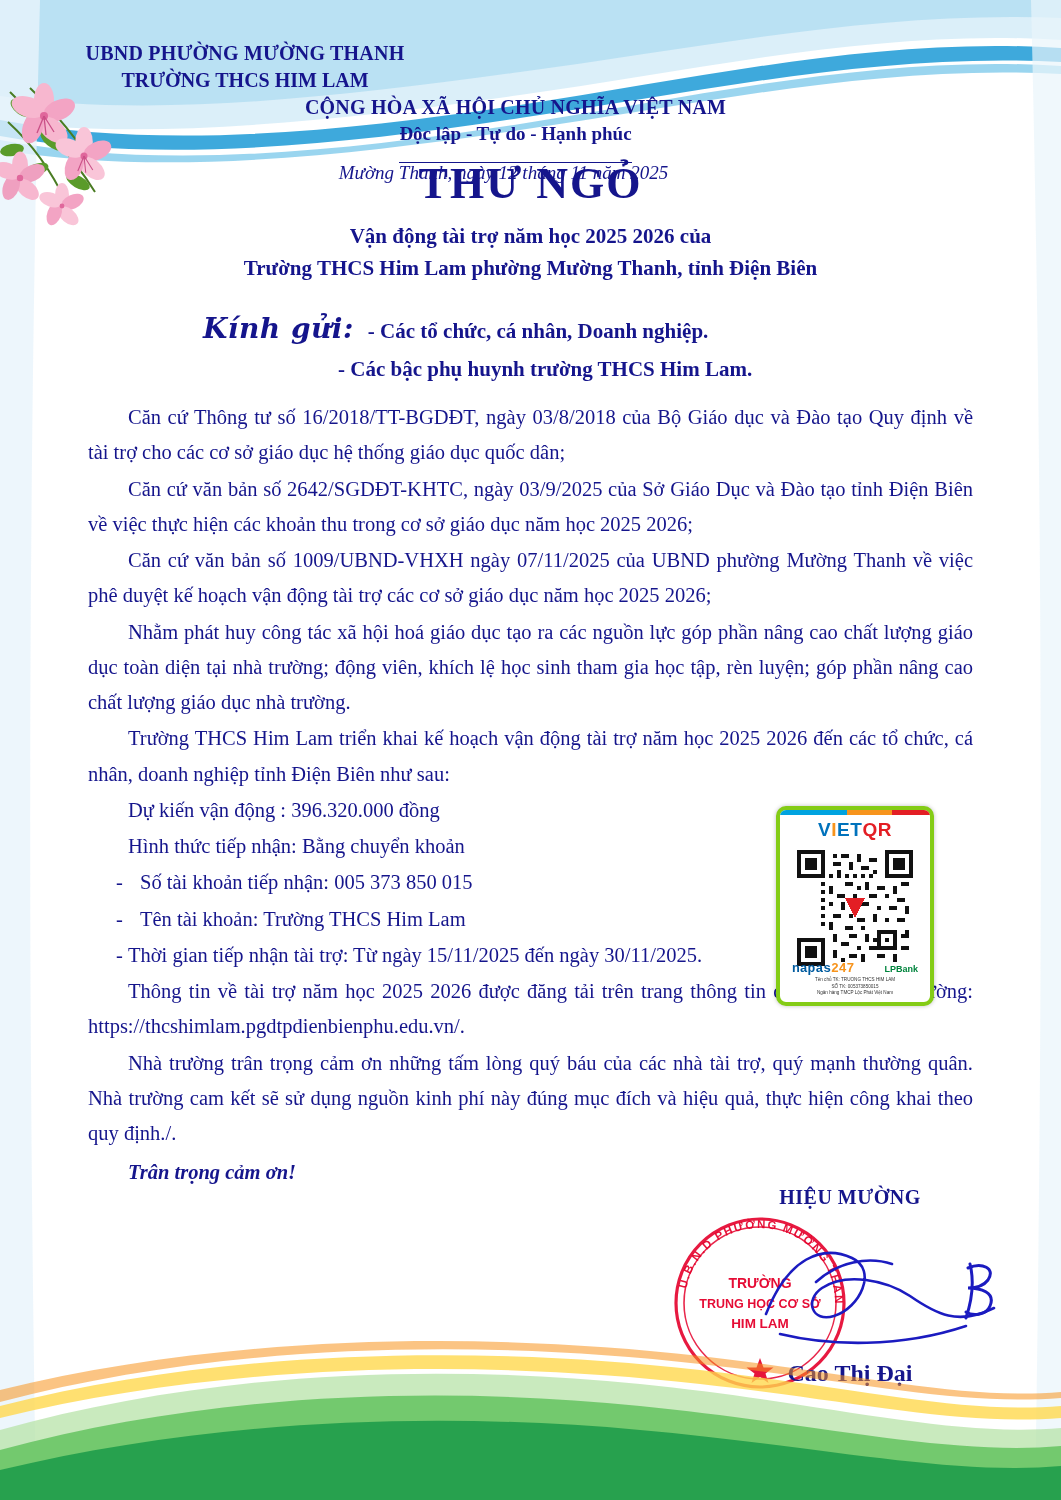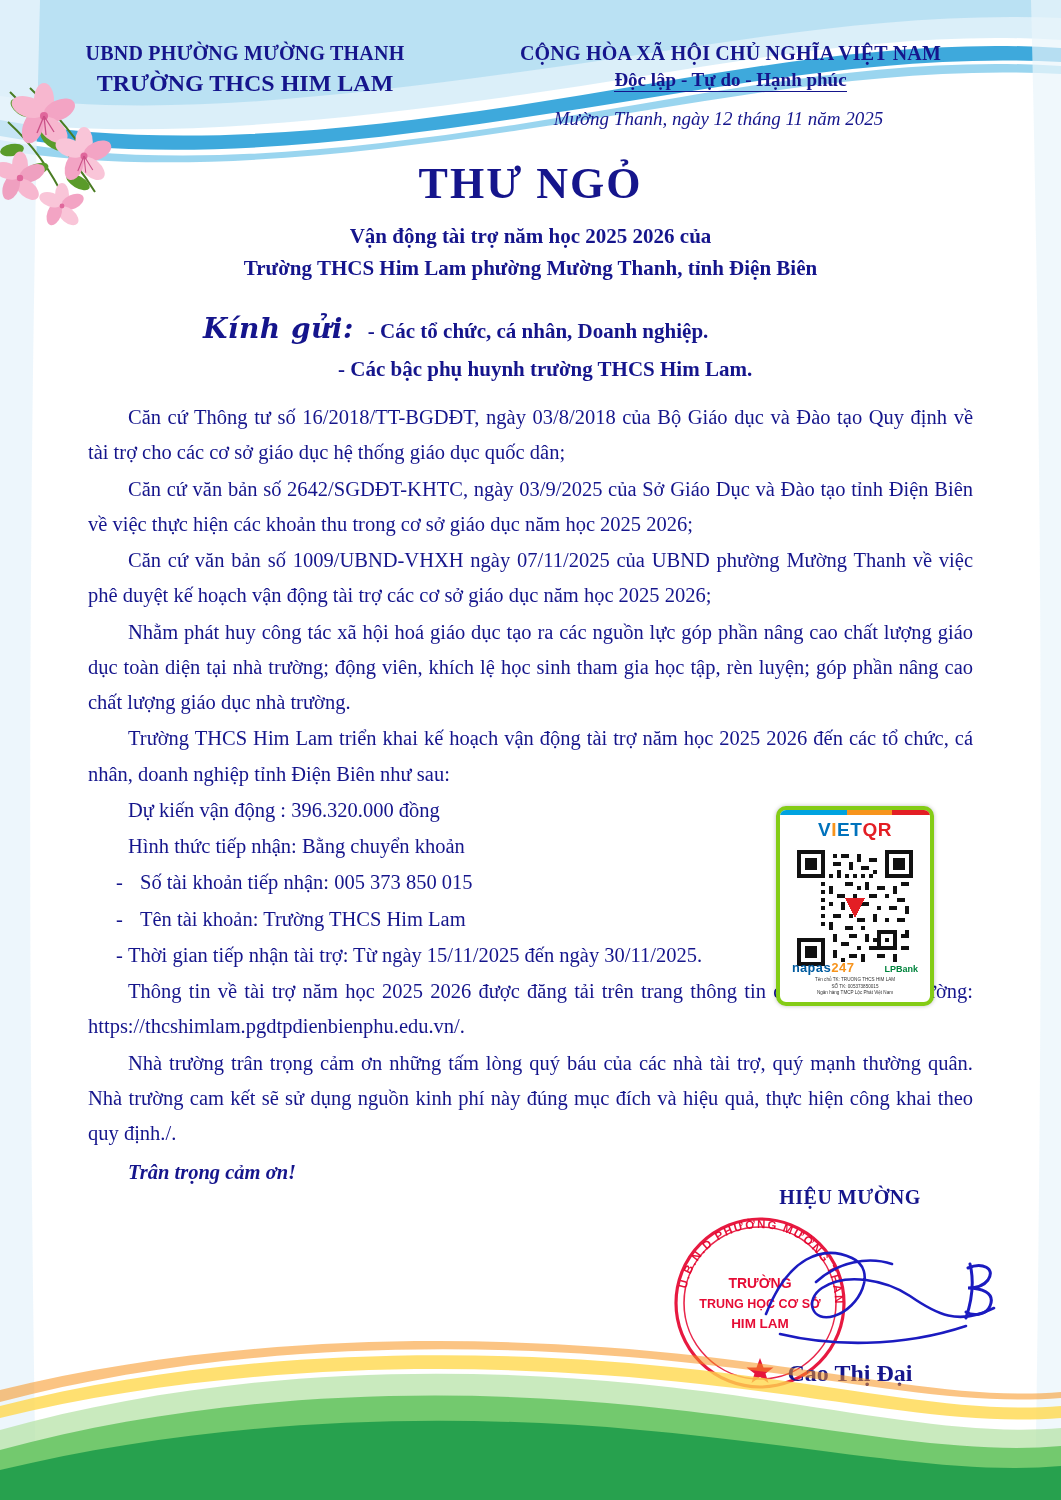--- a/index.html
+++ b/index.html
@@ -35,20 +35,21 @@
     top: 0; right: 0; width: 60px; height: 1500px;
   }
 
   
   .header {
     position: absolute;
     top: 40px;
     left: 0;
     width: 1061px;
     display: flex;
+    flex-direction: column;
   }
   .header-left {
     width: 430px;
     text-align: center;
     padding-left: 60px;
     box-sizing: border-box;
   }
   .header-right {
     flex: 1;
     text-align: center;
@@ -56,34 +57,34 @@
     box-sizing: border-box;
   }
   .h-line1 {
     font-size: 20px;
     font-weight: bold;
     letter-spacing: .2px;
     line-height: 1.35;
     color: #15158c;
   }
   .h-line2 {
-    font-size: 24px;
+    font-size: 20px;
     font-weight: bold;
     line-height: 1.35;
     color: #15158c;
   }
   .h-sub {
     font-size: 19px;
     font-weight: bold;
     line-height: 1.4;
     color: #15158c;
   }
   .h-sub .ul {
     border-bottom: 1.5px solid #15158c;
-    padding-bottom: 1px;
+    padding-bottom: 18px;
     text-align: right;
   }
   .place-date {
     margin-top: 14px;
     font-style: italic;
     font-size: 19px;
     color: #15158c;
     text-align: center;
     padding-right: 24px;
   }

